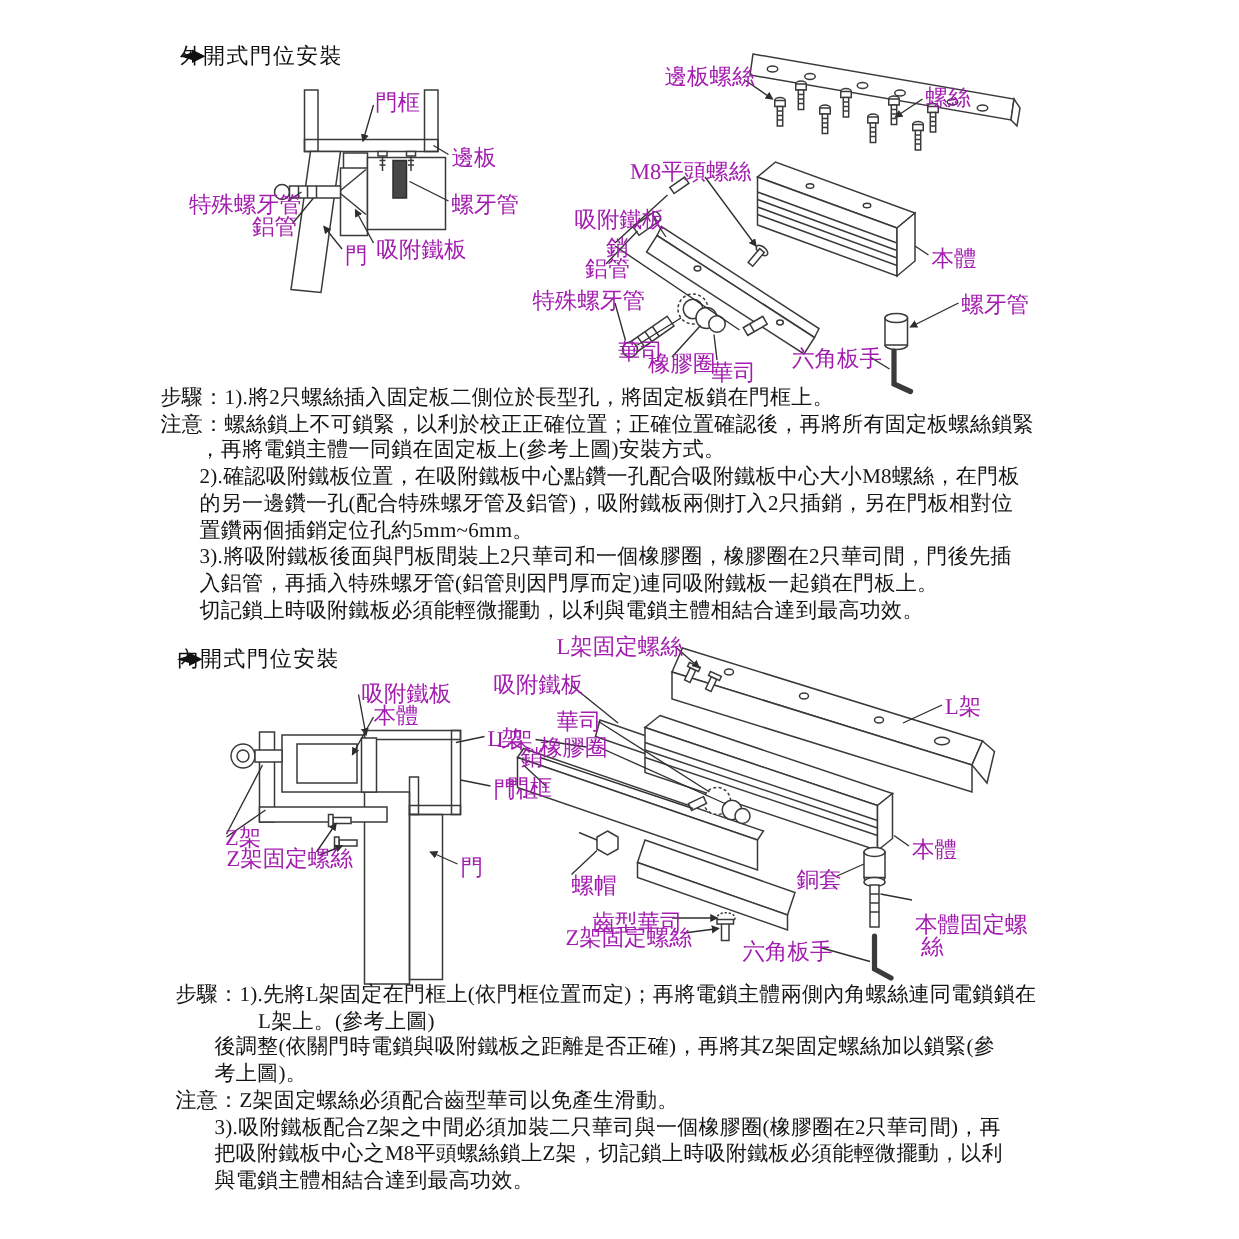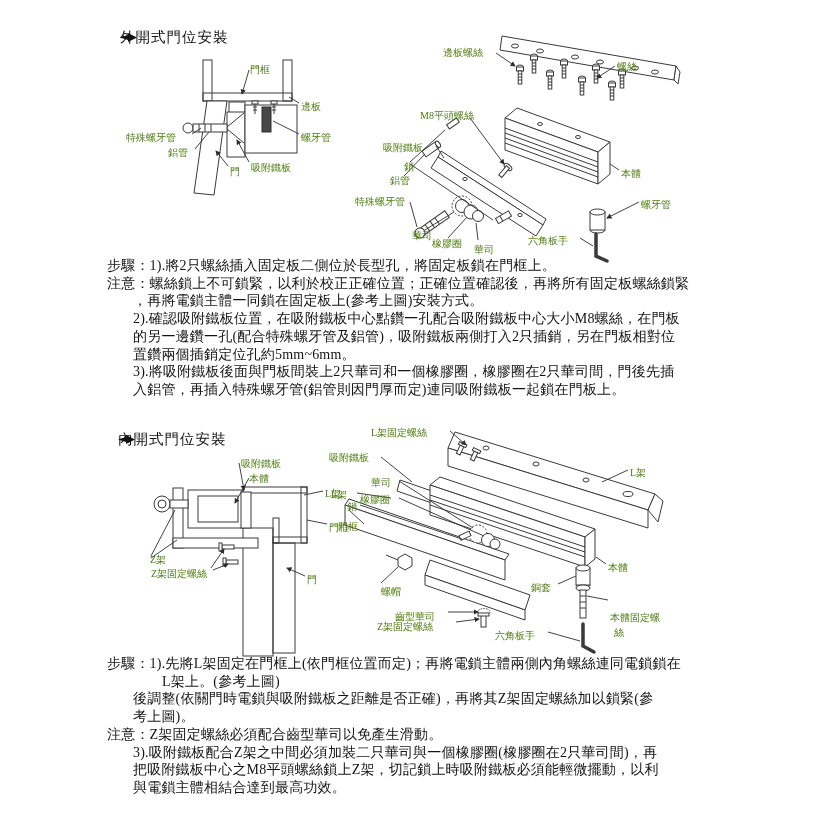--- a/index.html
+++ b/index.html
@@ -1,20 +1,20 @@
 <!DOCTYPE html>
 <html><head>
 <meta charset="utf-8">
 <style>
   html,body{margin:0;padding:0;background:#e9e9e9;}
   .page{position:relative;width:826px;height:826px;background:#ffffff;overflow:hidden;
         font-family:"Liberation Serif","DejaVu Serif",serif;color:#1b1b1b;}
   .hdr{position:absolute;display:flex;align-items:center;gap:5px;font-size:14.5px;
        letter-spacing:1px;color:#101010;white-space:nowrap;}
-  .lbl{position:absolute;font-size:10px;line-height:15px;white-space:nowrap;color:#4d7c0f;}
+  .lbl{position:absolute;font-size:15px;line-height:15px;white-space:nowrap;color:#a21caf;}
   .block{position:absolute;left:0;width:676px;}
   .ln{font-size:14px;line-height:17.7px;white-space:nowrap;color:#141414;letter-spacing:.2px;}
   .ln.m{margin-left:107px;}
   .ln.i{margin-left:133px;}
   .ln.i2{margin-left:162px;}
   svg{position:absolute;overflow:visible;}
   .st{stroke:#3a3a3a;stroke-width:1;fill:none;}
   .wf{stroke:#3a3a3a;stroke-width:1;fill:#ffffff;}
   .ld{stroke:#2e2e2e;stroke-width:0.9;fill:none;}
 </style>
@@ -207,20 +207,21 @@
 
   <div class="block" style="top:257px;">
     <div class="ln m">步驟：1).將2只螺絲插入固定板二側位於長型孔，將固定板鎖在門框上。</div>
     <div class="ln m">注意：螺絲鎖上不可鎖緊，以利於校正正確位置；正確位置確認後，再將所有固定板螺絲鎖緊</div>
     <div class="ln i">，再將電鎖主體一同鎖在固定板上(參考上圖)安裝方式。</div>
     <div class="ln i">2).確認吸附鐵板位置，在吸附鐵板中心點鑽一孔配合吸附鐵板中心大小M8螺絲，在門板</div>
     <div class="ln i">的另一邊鑽一孔(配合特殊螺牙管及鋁管)，吸附鐵板兩側打入2只插銷，另在門板相對位</div>
     <div class="ln i">置鑽兩個插銷定位孔約5mm~6mm。</div>
     <div class="ln i">3).將吸附鐵板後面與門板間裝上2只華司和一個橡膠圈，橡膠圈在2只華司間，門後先插</div>
     <div class="ln i">入鋁管，再插入特殊螺牙管(鋁管則因門厚而定)連同吸附鐵板一起鎖在門板上。</div>
+    <div class="ln i">切記鎖上時吸附鐵板必須能輕微擺動，以利與電鎖主體相結合達到最高功效。</div>
   </div>
 
   <div class="hdr" style="left:118px;top:430px;">
     <svg width="18" height="11" viewBox="0 0 18 11">
       <polygon points="0,5.5 8,3 8,1 17,5.5 8,10 8,8" fill="#111"></polygon>
     </svg>
     <span>內開式門位安裝</span>
   </div>
 
   <svg style="left:111px;top:448px;" width="240" height="218" viewBox="0 0 240 218">
@@ -377,21 +378,21 @@
   <div class="lbl" style="left:531px;top:580px;">銅套</div>
   <div class="lbl" style="left:608px;top:560px;">本體</div>
   <div class="lbl" style="left:610px;top:598px;margin-top:12px;">
     <div>本體固定螺</div>
     <div style="margin-left:4px;">絲</div>
   </div>
   <div class="lbl" style="left:395px;top:609px;">齒型華司</div>
   <div class="lbl" style="left:377px;top:619px;">Z架固定螺絲</div>
   <div class="lbl" style="left:495px;top:628px;">六角板手</div>
 
-  <div class="block" style="top:655px;">
+  <div class="block" style="top:655px;padding-left:10px;">
     <div class="ln m">步驟：1).先將L架固定在門框上(依門框位置而定)；再將電鎖主體兩側內角螺絲連同電鎖鎖在</div>
     <div class="ln i2">L架上。(參考上圖)</div>
     <div class="ln i">後調整(依關門時電鎖與吸附鐵板之距離是否正確)，再將其Z架固定螺絲加以鎖緊(參</div>
     <div class="ln i">考上圖)。</div>
     <div class="ln m">注意：Z架固定螺絲必須配合齒型華司以免產生滑動。</div>
     <div class="ln i">3).吸附鐵板配合Z架之中間必須加裝二只華司與一個橡膠圈(橡膠圈在2只華司間)，再</div>
     <div class="ln i">把吸附鐵板中心之M8平頭螺絲鎖上Z架，切記鎖上時吸附鐵板必須能輕微擺動，以利</div>
     <div class="ln i">與電鎖主體相結合達到最高功效。</div>
   </div>
 

